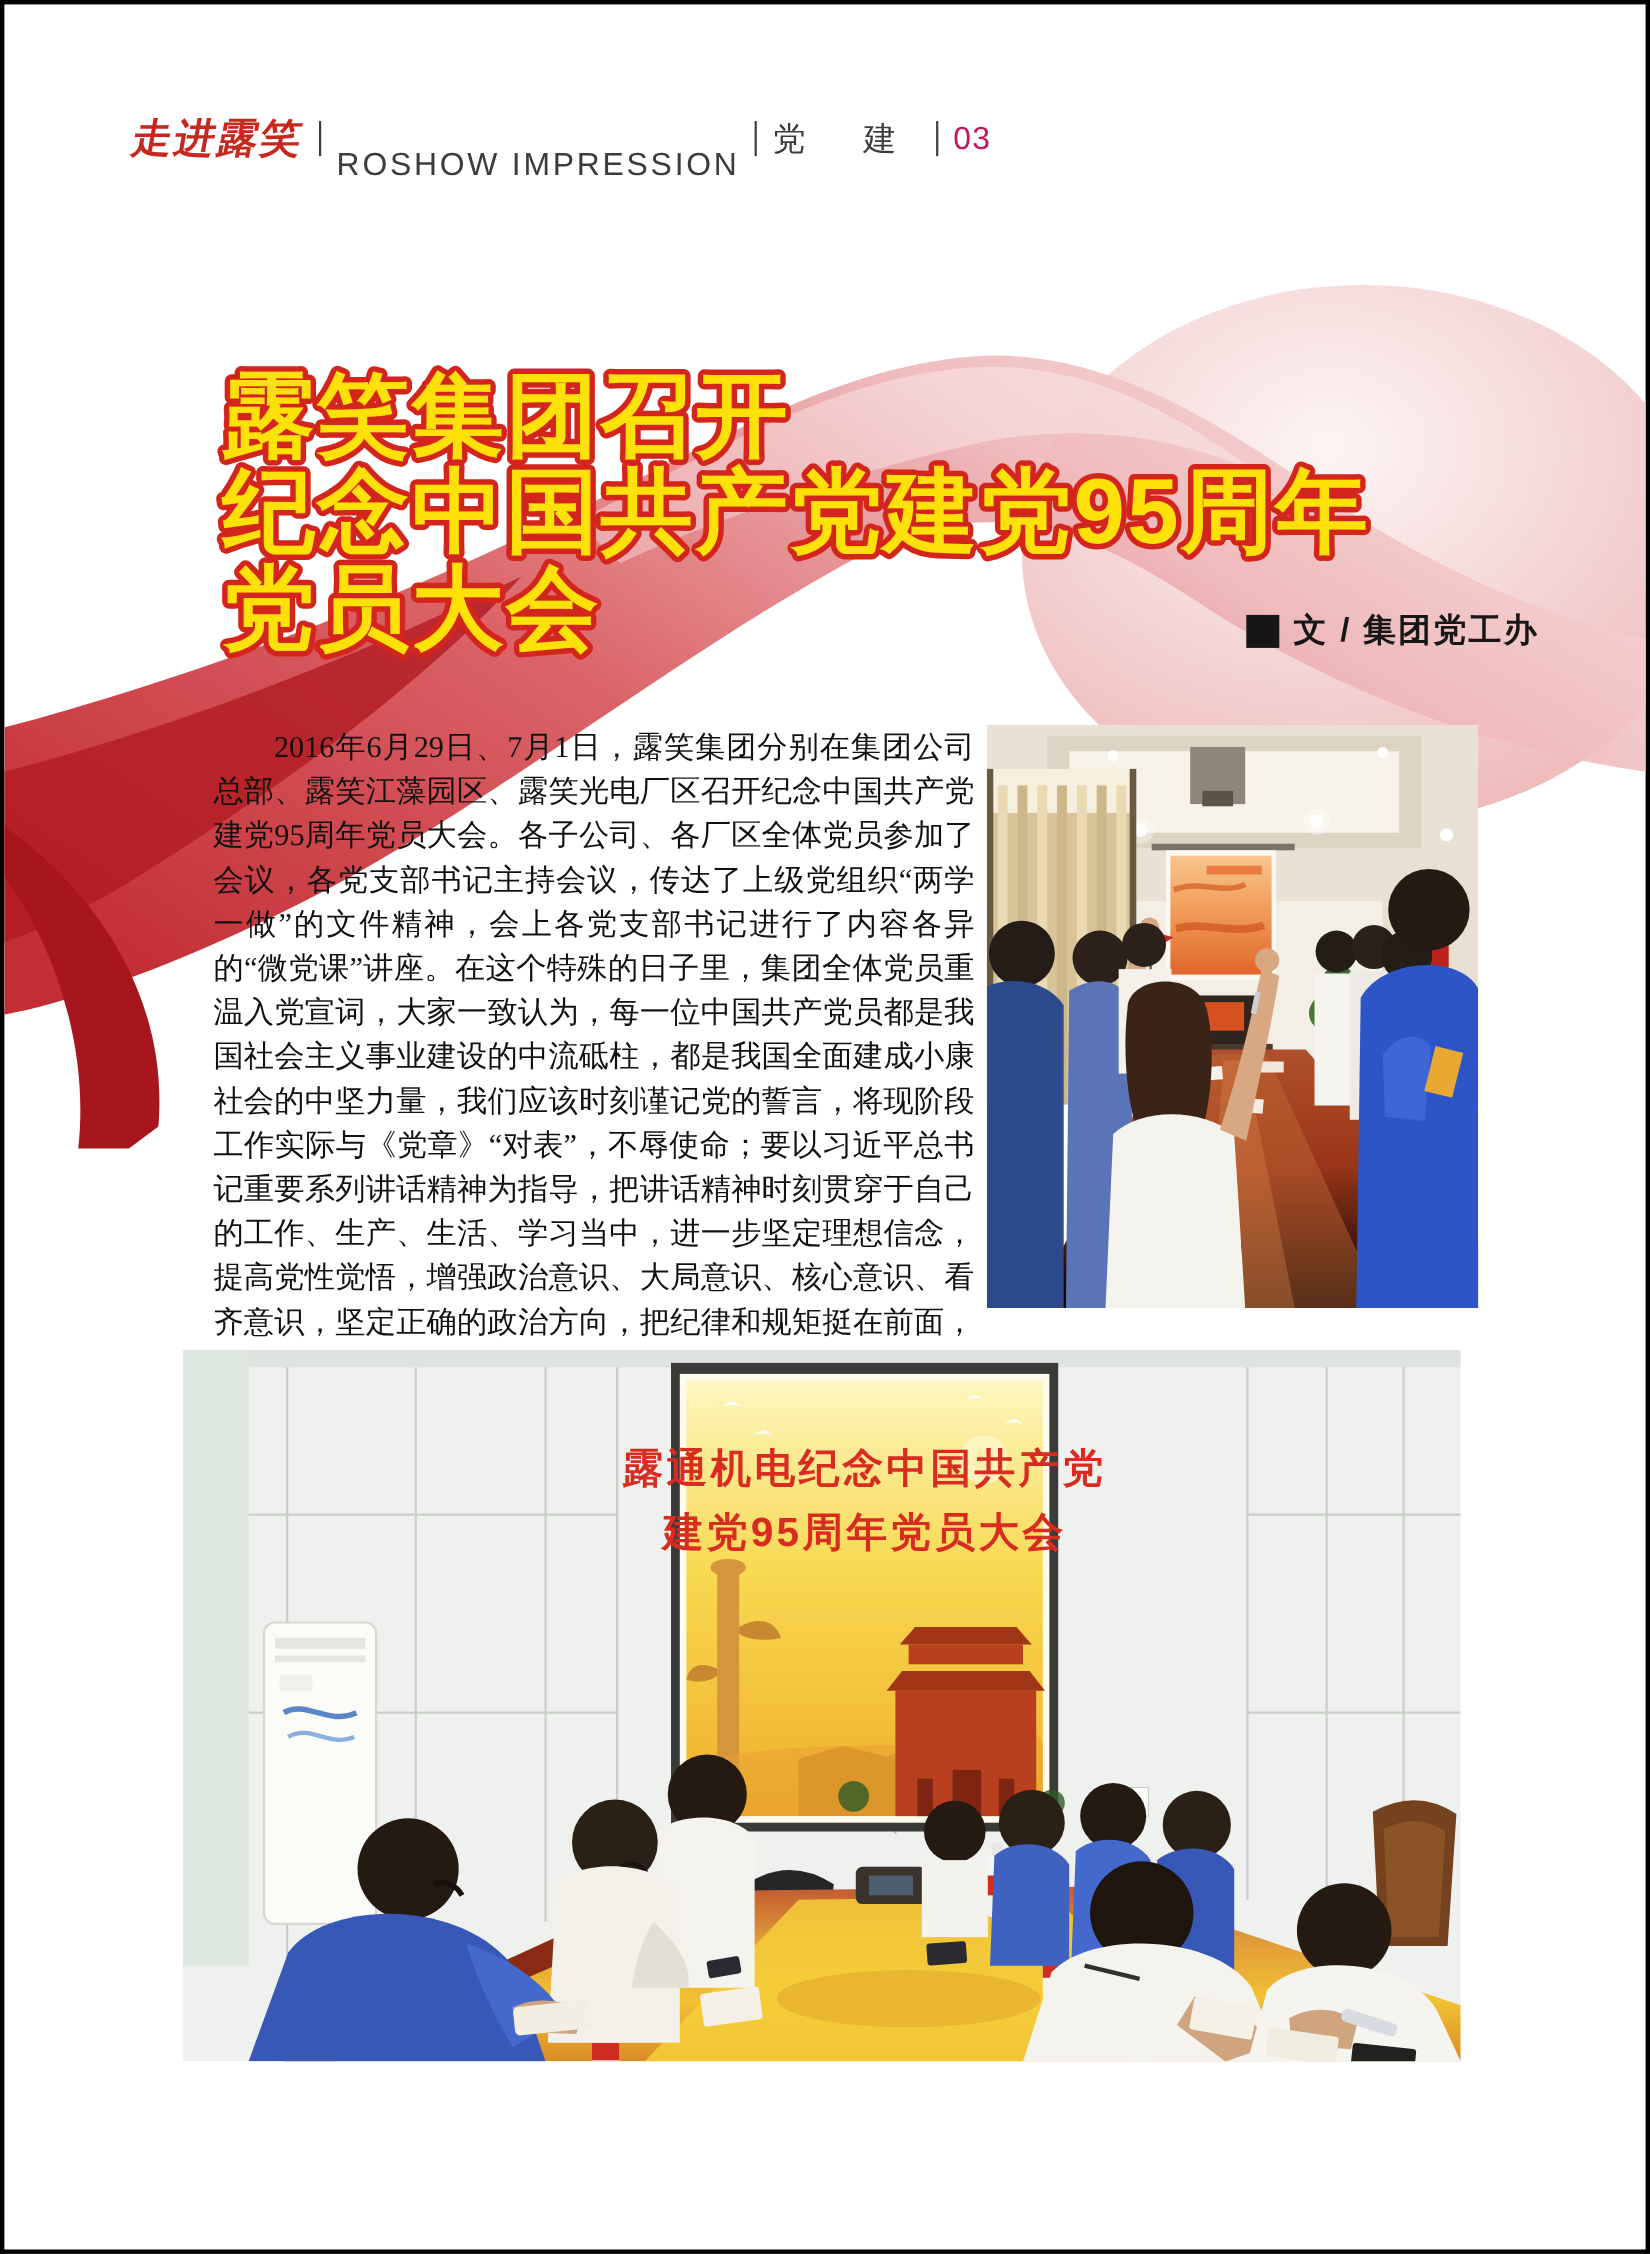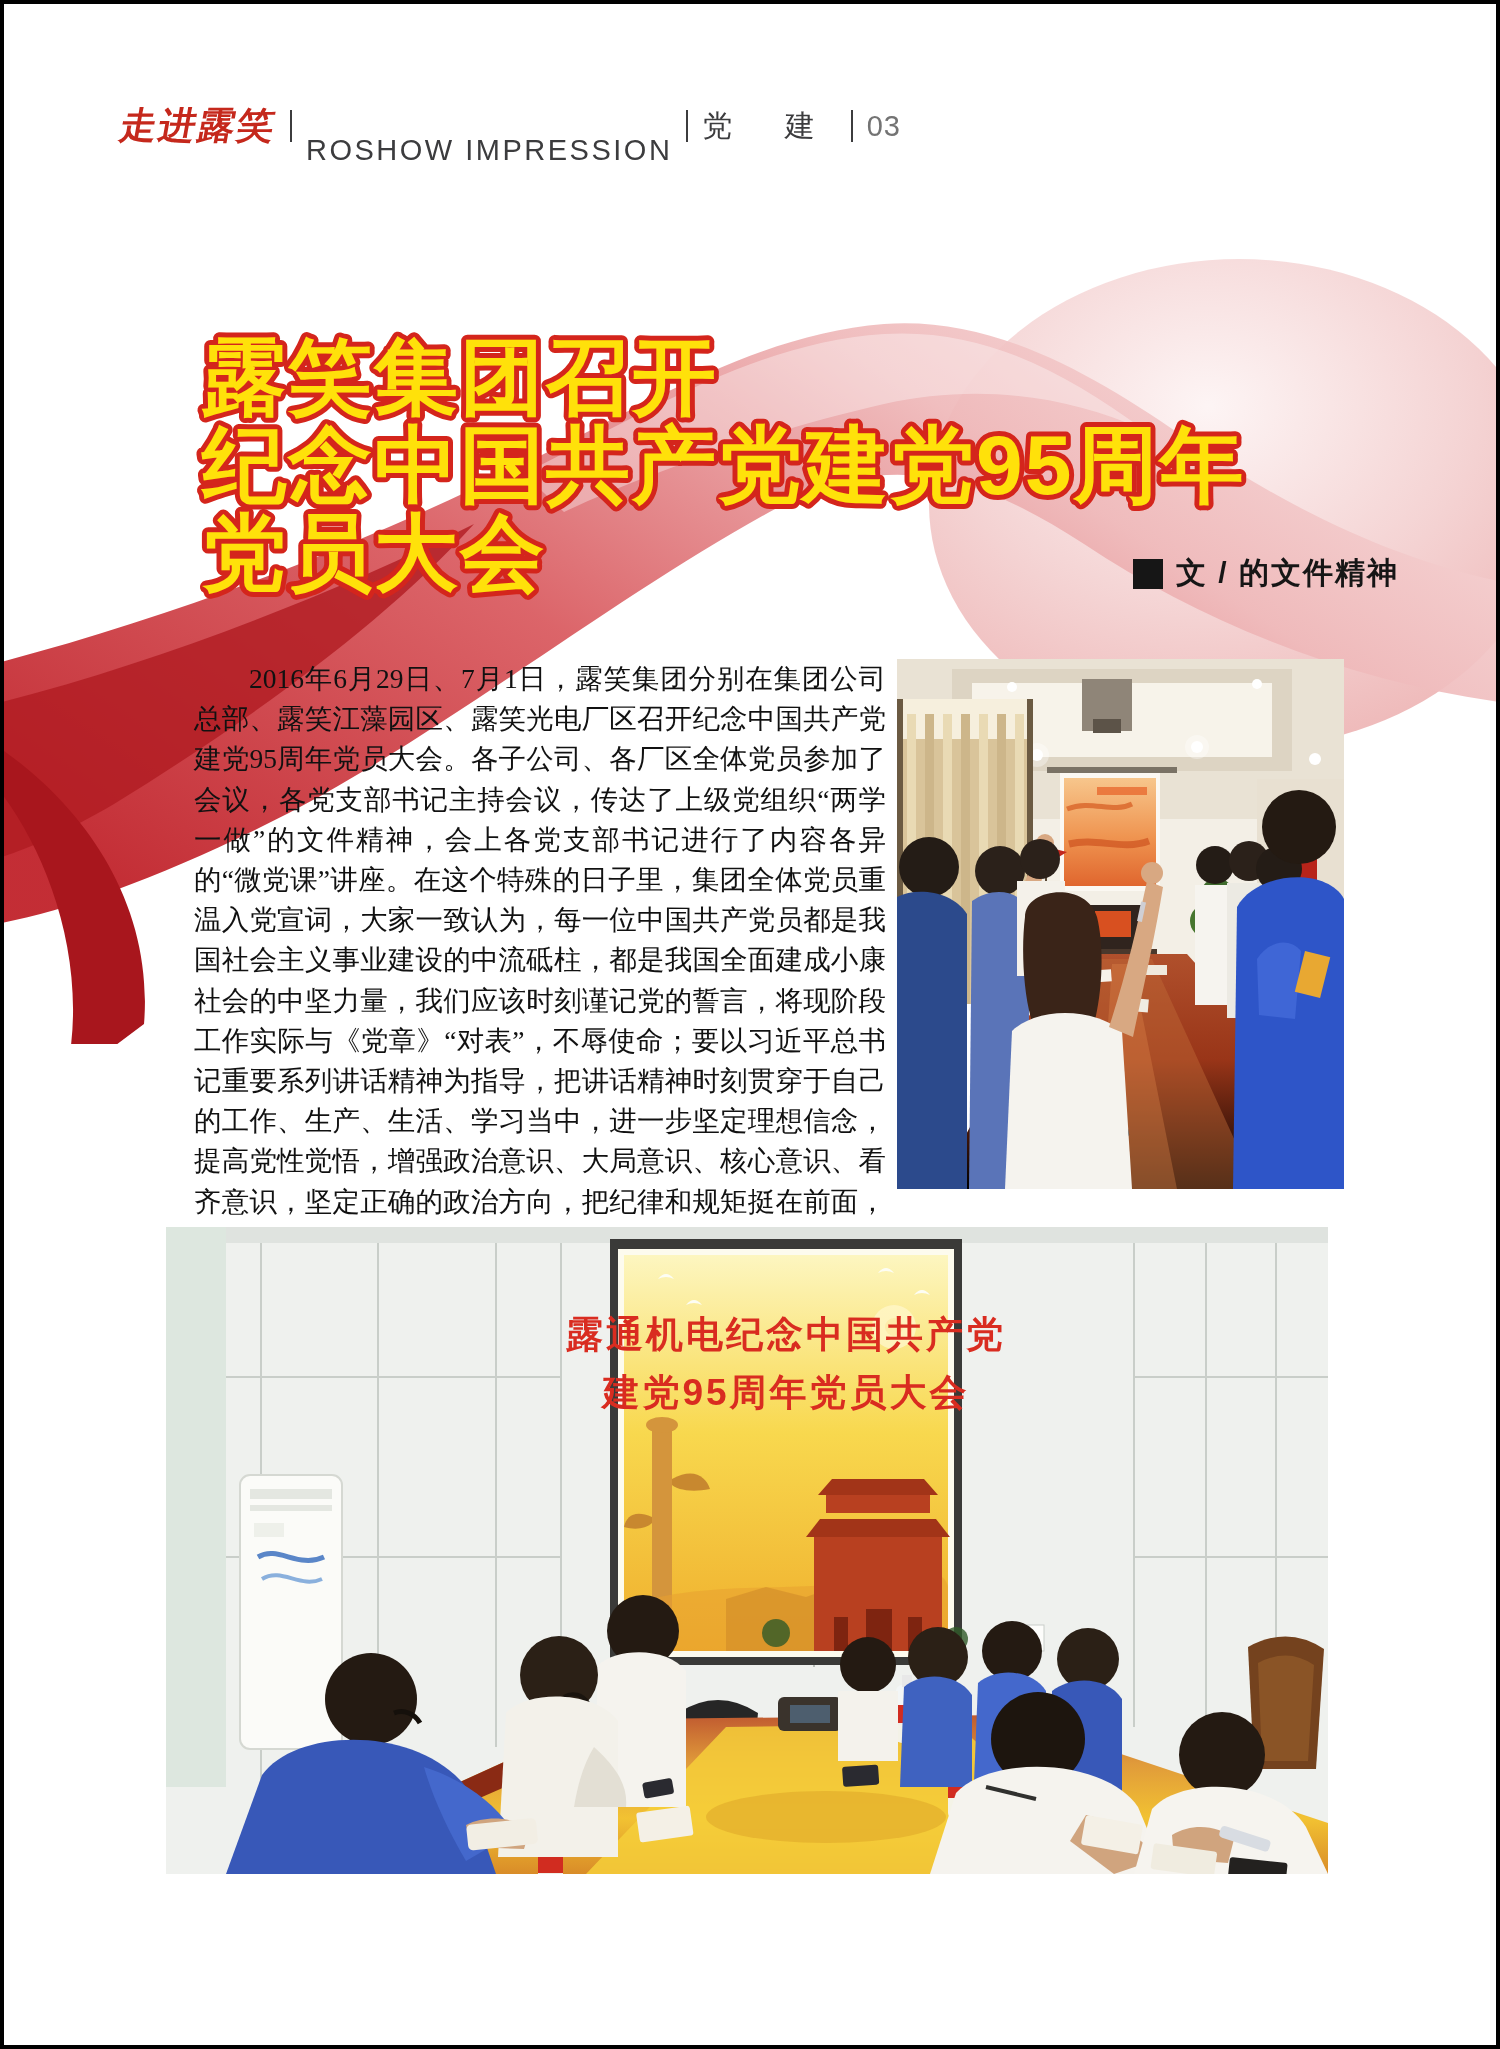--- a/index.html
+++ b/index.html
@@ -27,21 +27,21 @@
     width:2px;height:32px;background:#3c3c3e;
     margin:0 14px;
   }
   .masthead .brand{
     font-size:29px;color:#3c3c3e;letter-spacing:2.5px;margin-top:48px;
   }
   .masthead .section{
     font-size:30px;color:#3c3c3e;letter-spacing:22px;font-weight:500;
   }
   .masthead .pageno{
-    font-size:29px;color:#737373;letter-spacing:1px;
+    font-size:29px;color:#be185d;letter-spacing:1px;
   }
   
   .hero{
     position:absolute;left:0;top:140px;width:1500px;height:900px;
     z-index:1;pointer-events:none;
   }
   .hero text{
     font-family:"Liberation Sans",sans-serif;
     font-weight:bold;
     font-size:84px;
@@ -124,21 +124,21 @@
     </g>
     <g>
       <text x="198" y="262">露笑集团召开</text>
       <text x="198" y="350">纪念中国共产党建党95周年</text>
       <text x="198" y="438">党员大会</text>
     </g>
   </svg>
 
   <div class="byline">
     <span class="sq"></span>
-    <span class="byline-text">文 / 的文件精神</span>
+    <span class="byline-text">文 / 集团党工办</span>
   </div>
 
   <p class="article">2016年6月29日、7月1日，露笑集团分别在集团公司总部、露笑江藻园区、露笑光电厂区召开纪念中国共产党建党95周年党员大会。各子公司、各厂区全体党员参加了会议，各党支部书记主持会议，传达了上级党组织“两学一做”的文件精神，会上各党支部书记进行了内容各异的“微党课”讲座。在这个特殊的日子里，集团全体党员重温入党宣词，大家一致认为，每一位中国共产党员都是我国社会主义事业建设的中流砥柱，都是我国全面建成小康社会的中坚力量，我们应该时刻谨记党的誓言，将现阶段工作实际与《党章》“对表”，不辱使命；要以习近平总书记重要系列讲话精神为指导，把讲话精神时刻贯穿于自己的工作、生产、生活、学习当中，进一步坚定理想信念，提高党性觉悟，增强政治意识、大局意识、核心意识、看齐意识，坚定正确的政治方向，把纪律和规矩挺在前面，努力做合格党员。纪念大会上各支部全体党员重温了入党誓词。</p>
 
   <div class="photo photo1">
     <svg viewBox="0 0 447 530" preserveAspectRatio="none">
       <defs>
         <linearGradient id="p1slide" x1="0" y1="0" x2="0" y2="1">
           <stop offset="0%" stop-color="#f7c68c"></stop>
           <stop offset="55%" stop-color="#ef9450"></stop>

